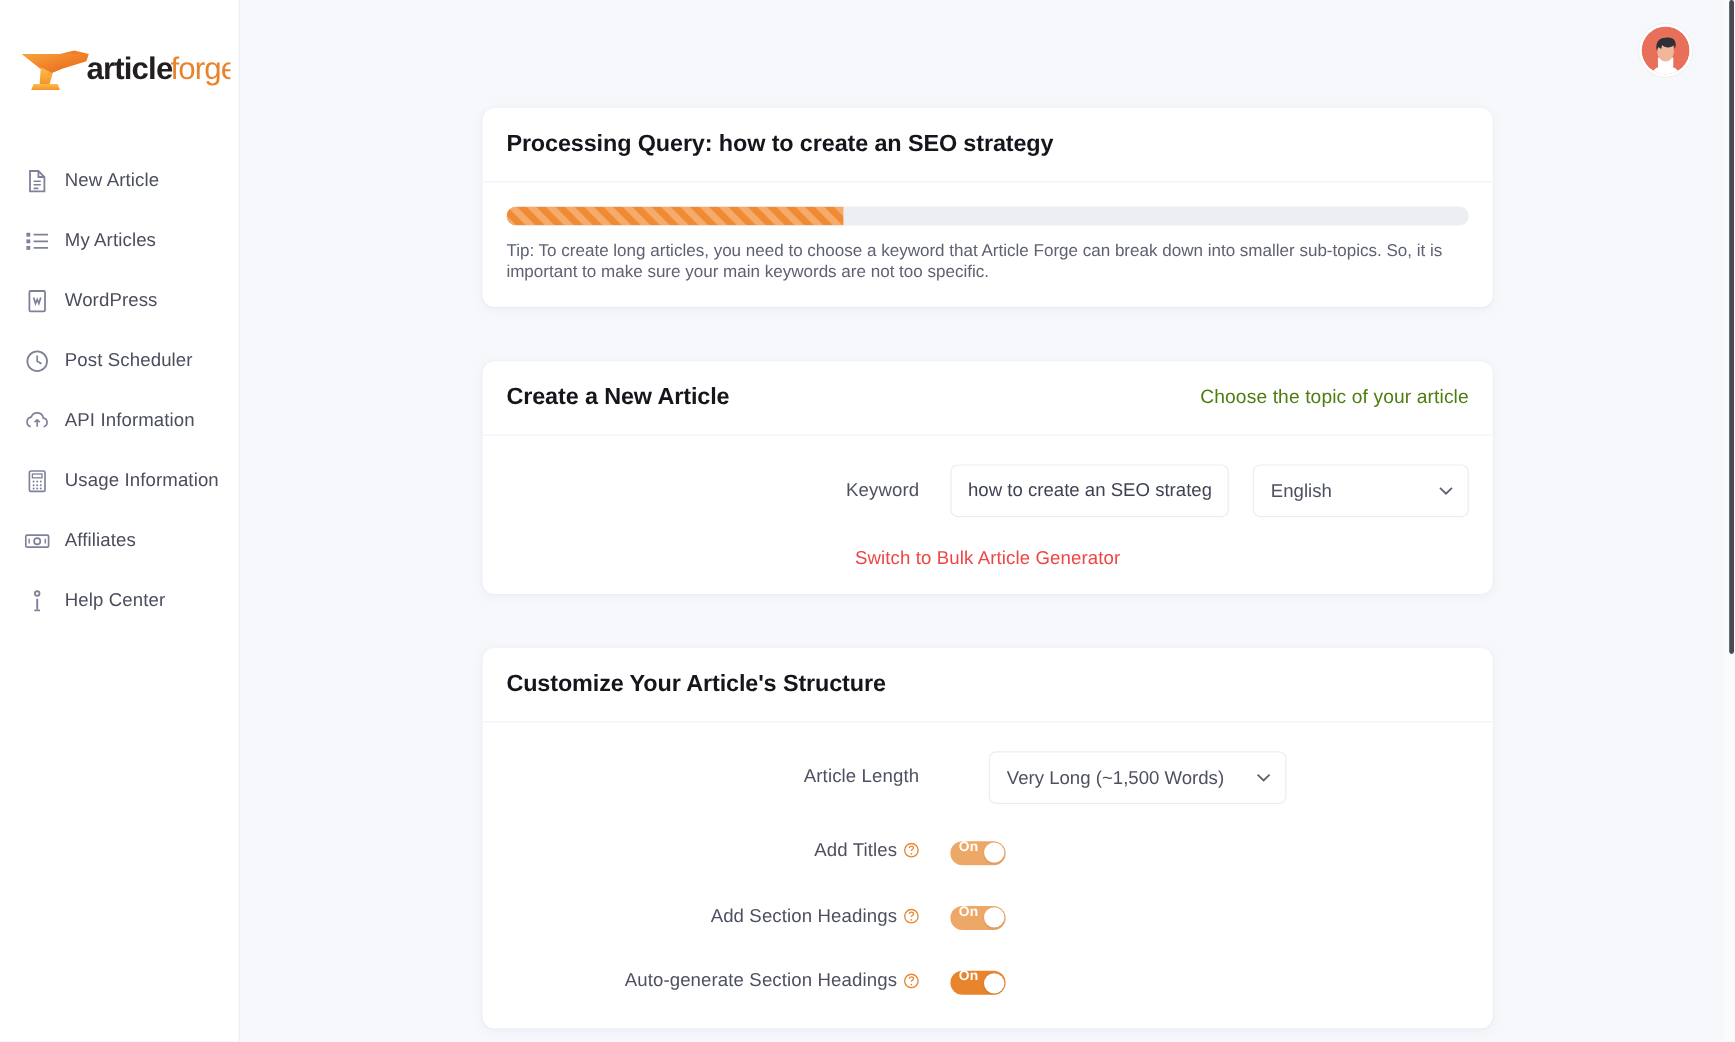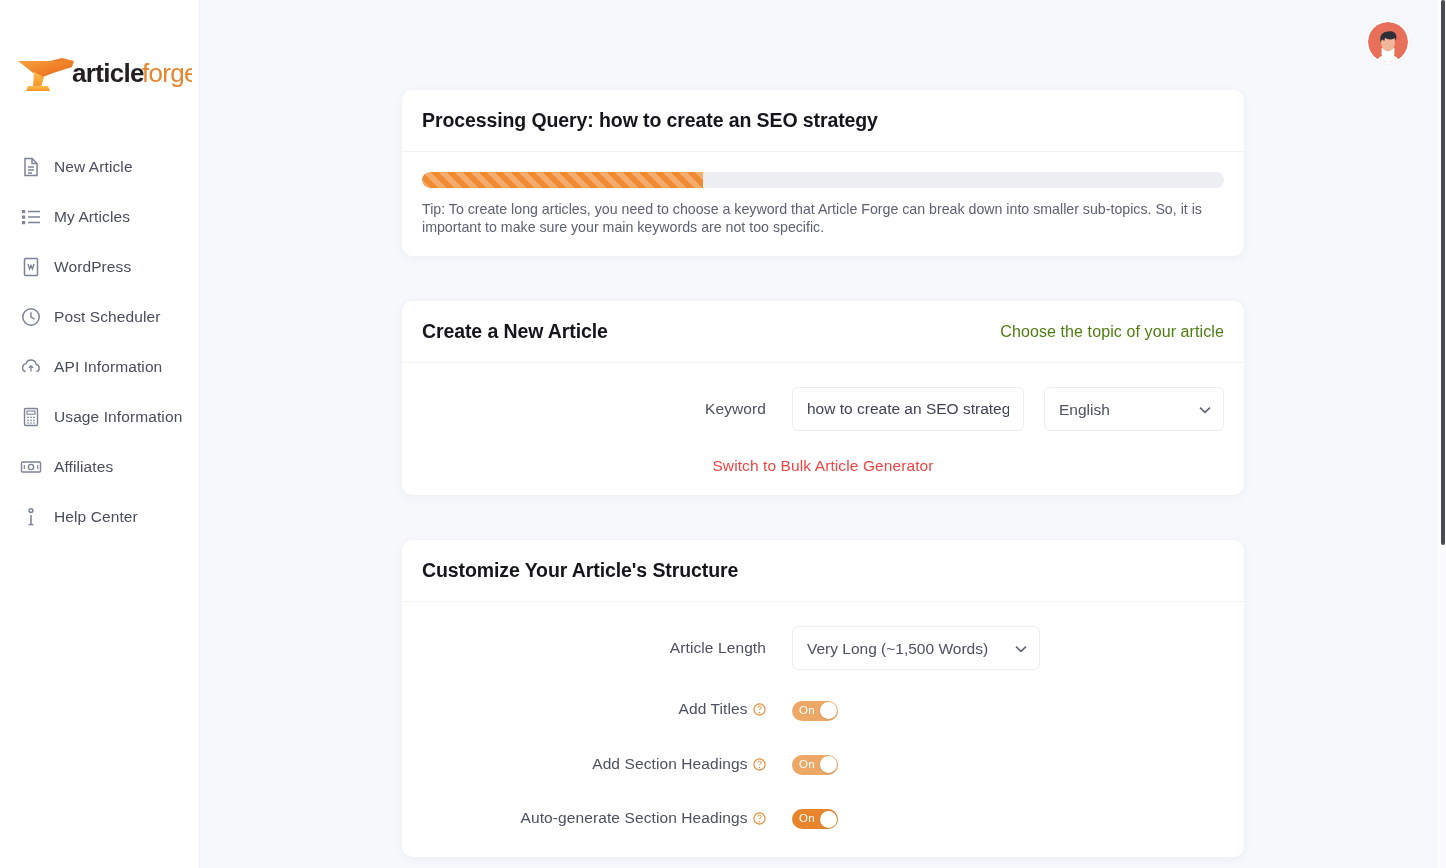--- a/index.html
+++ b/index.html
@@ -24,21 +24,21 @@
     position: relative;
   }
 
   
   .sidebar {
     width: 200px;
     min-width: 200px;
     height: 868px;
     background: #ffffff;
     border-right: 1px solid #eceef4;
-    padding-top: 40px;
+    padding-top: 24px;
     position: relative;
     z-index: 5;
   }
 
   .logo-wrap {
     padding: 0 0 0 10px;
     height: 60px;
     display: flex;
     align-items: center;
   }
@@ -213,21 +213,21 @@
     border-radius: 6px;
     background: #fff;
     padding: 0 34px 0 14px;
     font-family: "Liberation Sans", sans-serif;
     font-size: 15.5px;
     color: #4d5060;
     outline: none;
     cursor: pointer;
   }
   select.sel.lang { width: 180px; margin-left: 20px; }
-  select.sel.len  { width: 248px; }
+  select.sel.len  { width: 248px; margin-left: 32px; }
   .chev {
     position: absolute;
     right: 13px;
     top: 50%;
     transform: translateY(-50%);
     pointer-events: none;
     color: #5e6172;
   }
   .chev.lang { right: 13px; }
 
@@ -243,23 +243,23 @@
   }
 
   
   .toggle {
     position: relative;
     width: 46px;
     height: 20px;
     border-radius: 10px;
     background: #eda868;
     display: flex;
-    align-items: center;
     cursor: pointer;
     flex-shrink: 0;
+    font-weight: bold;
   }
   .toggle.strong { background: #e8842c; }
   .toggle-text {
     font-size: 11.5px;
     color: #ffffff;
     padding-left: 7px;
     line-height: 1;
     letter-spacing: .2px;
   }
   .toggle-knob {

